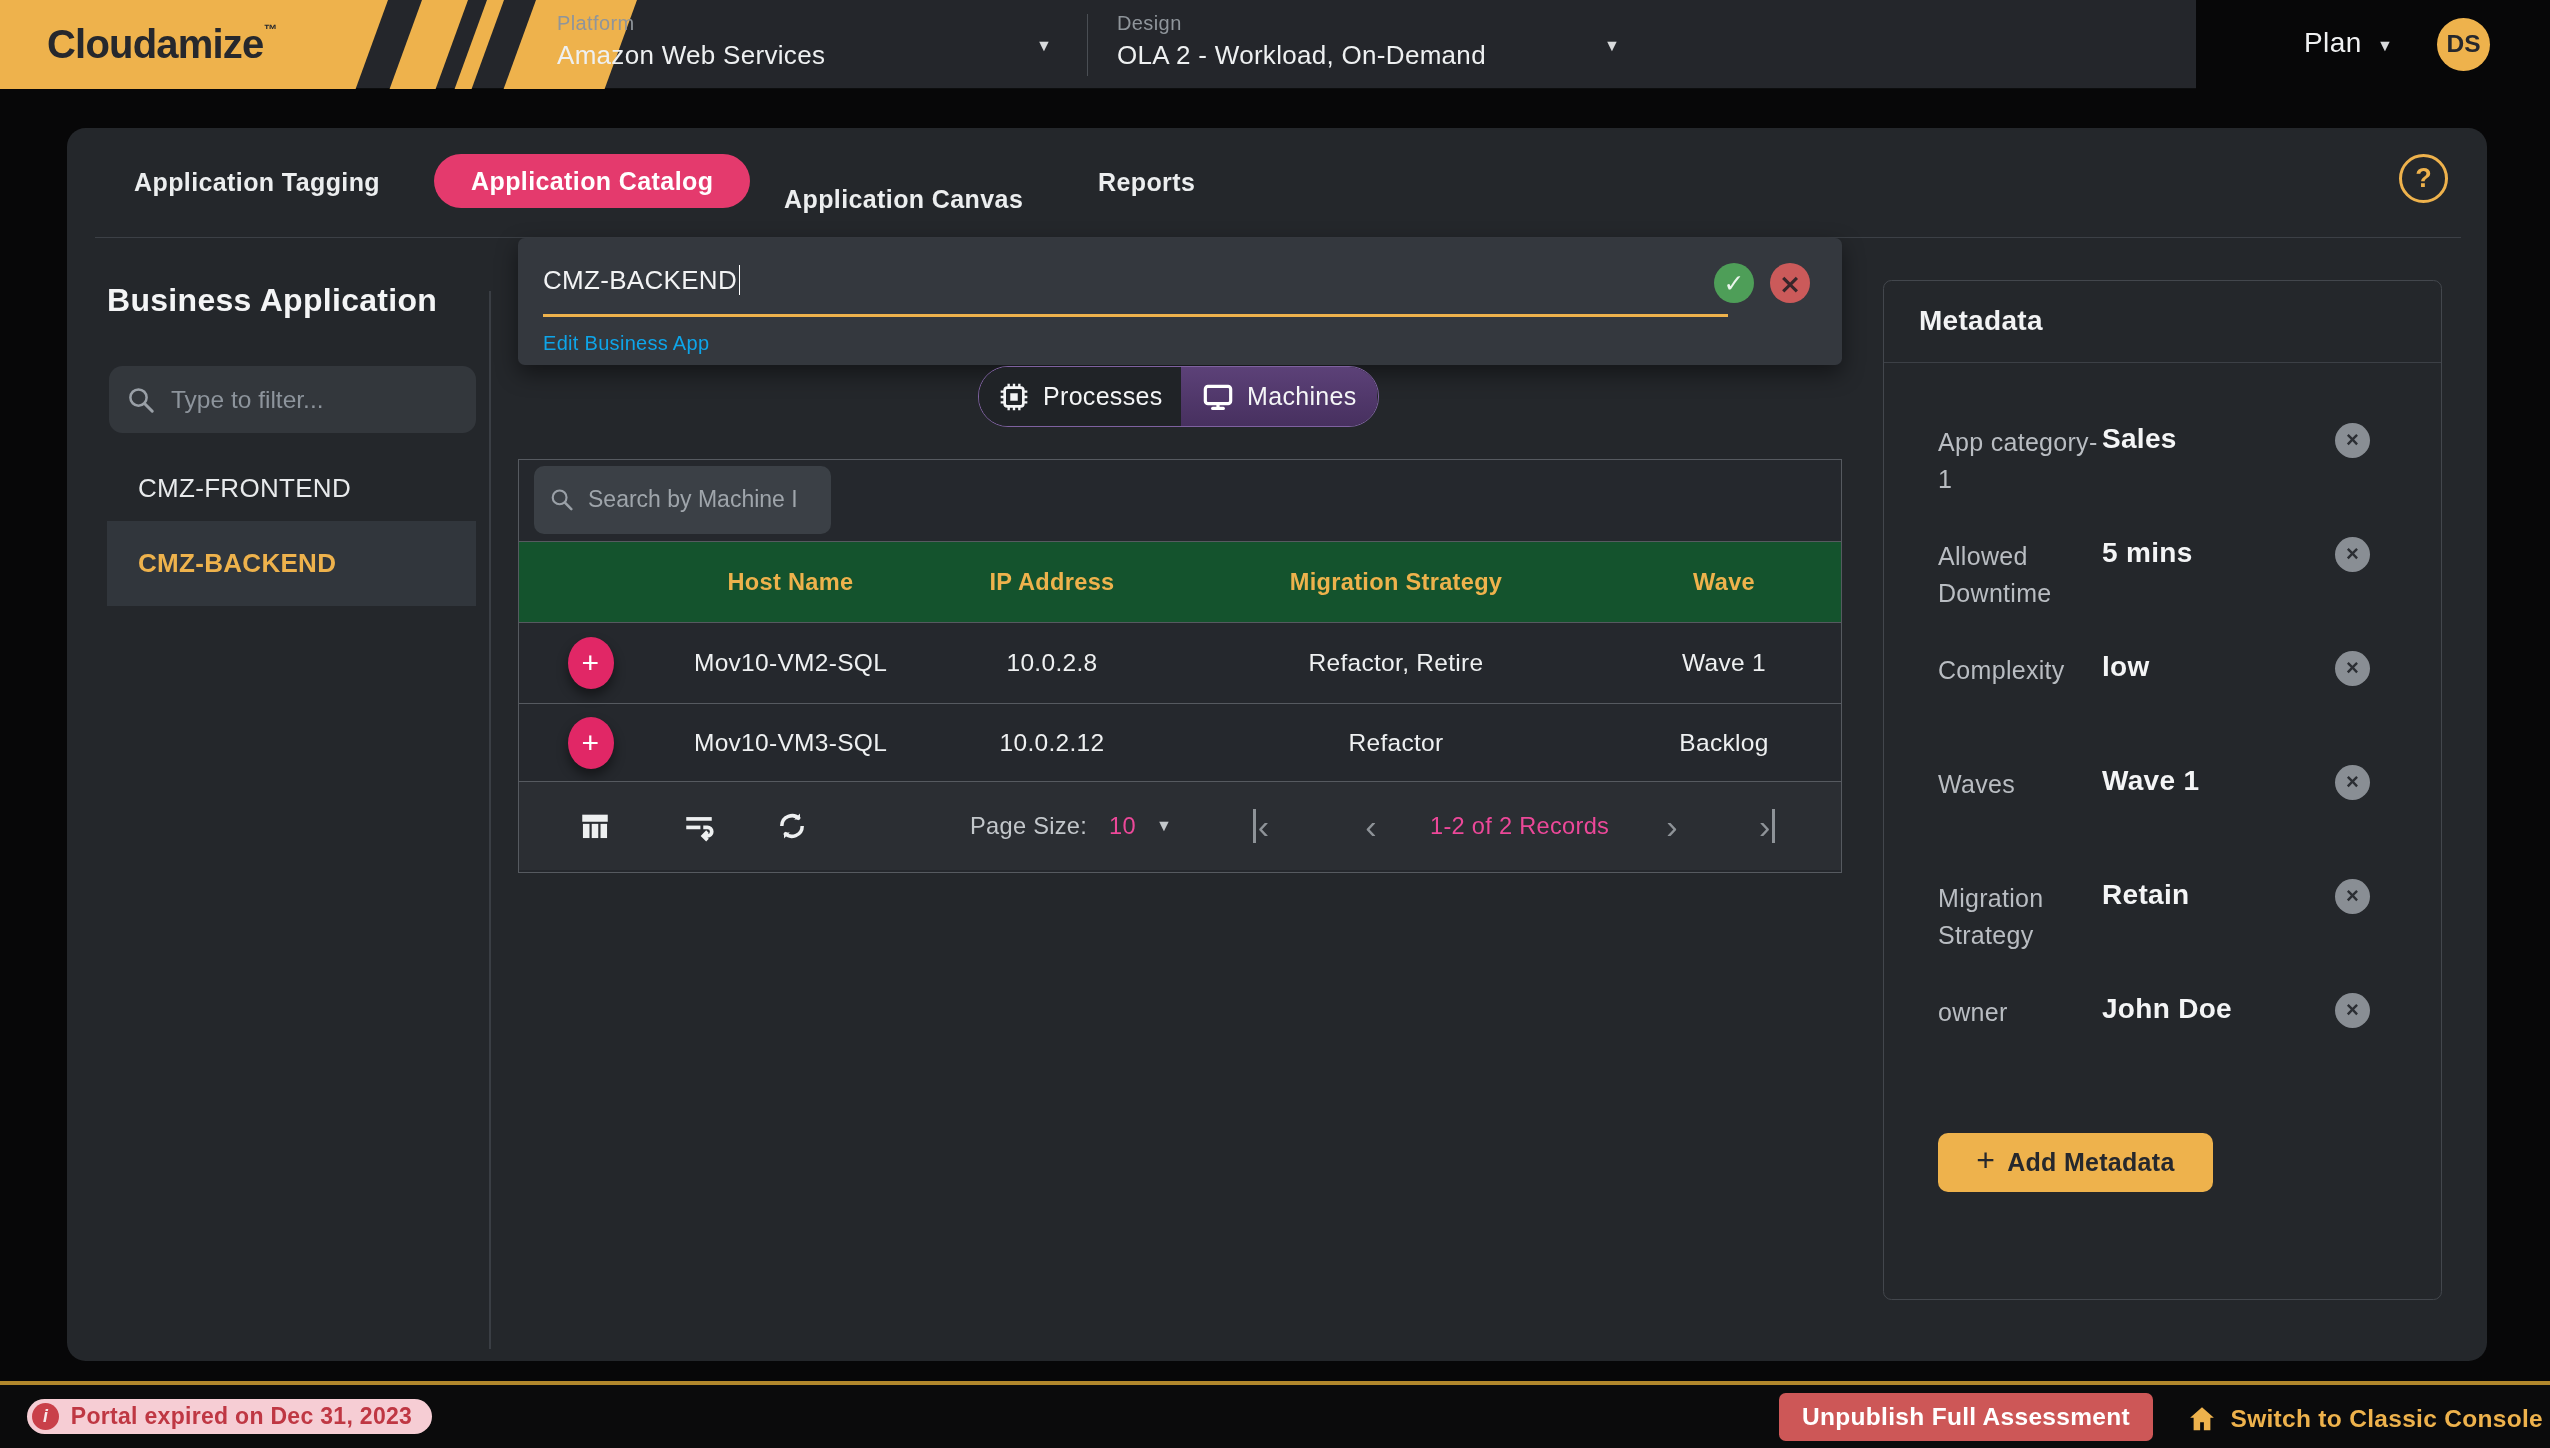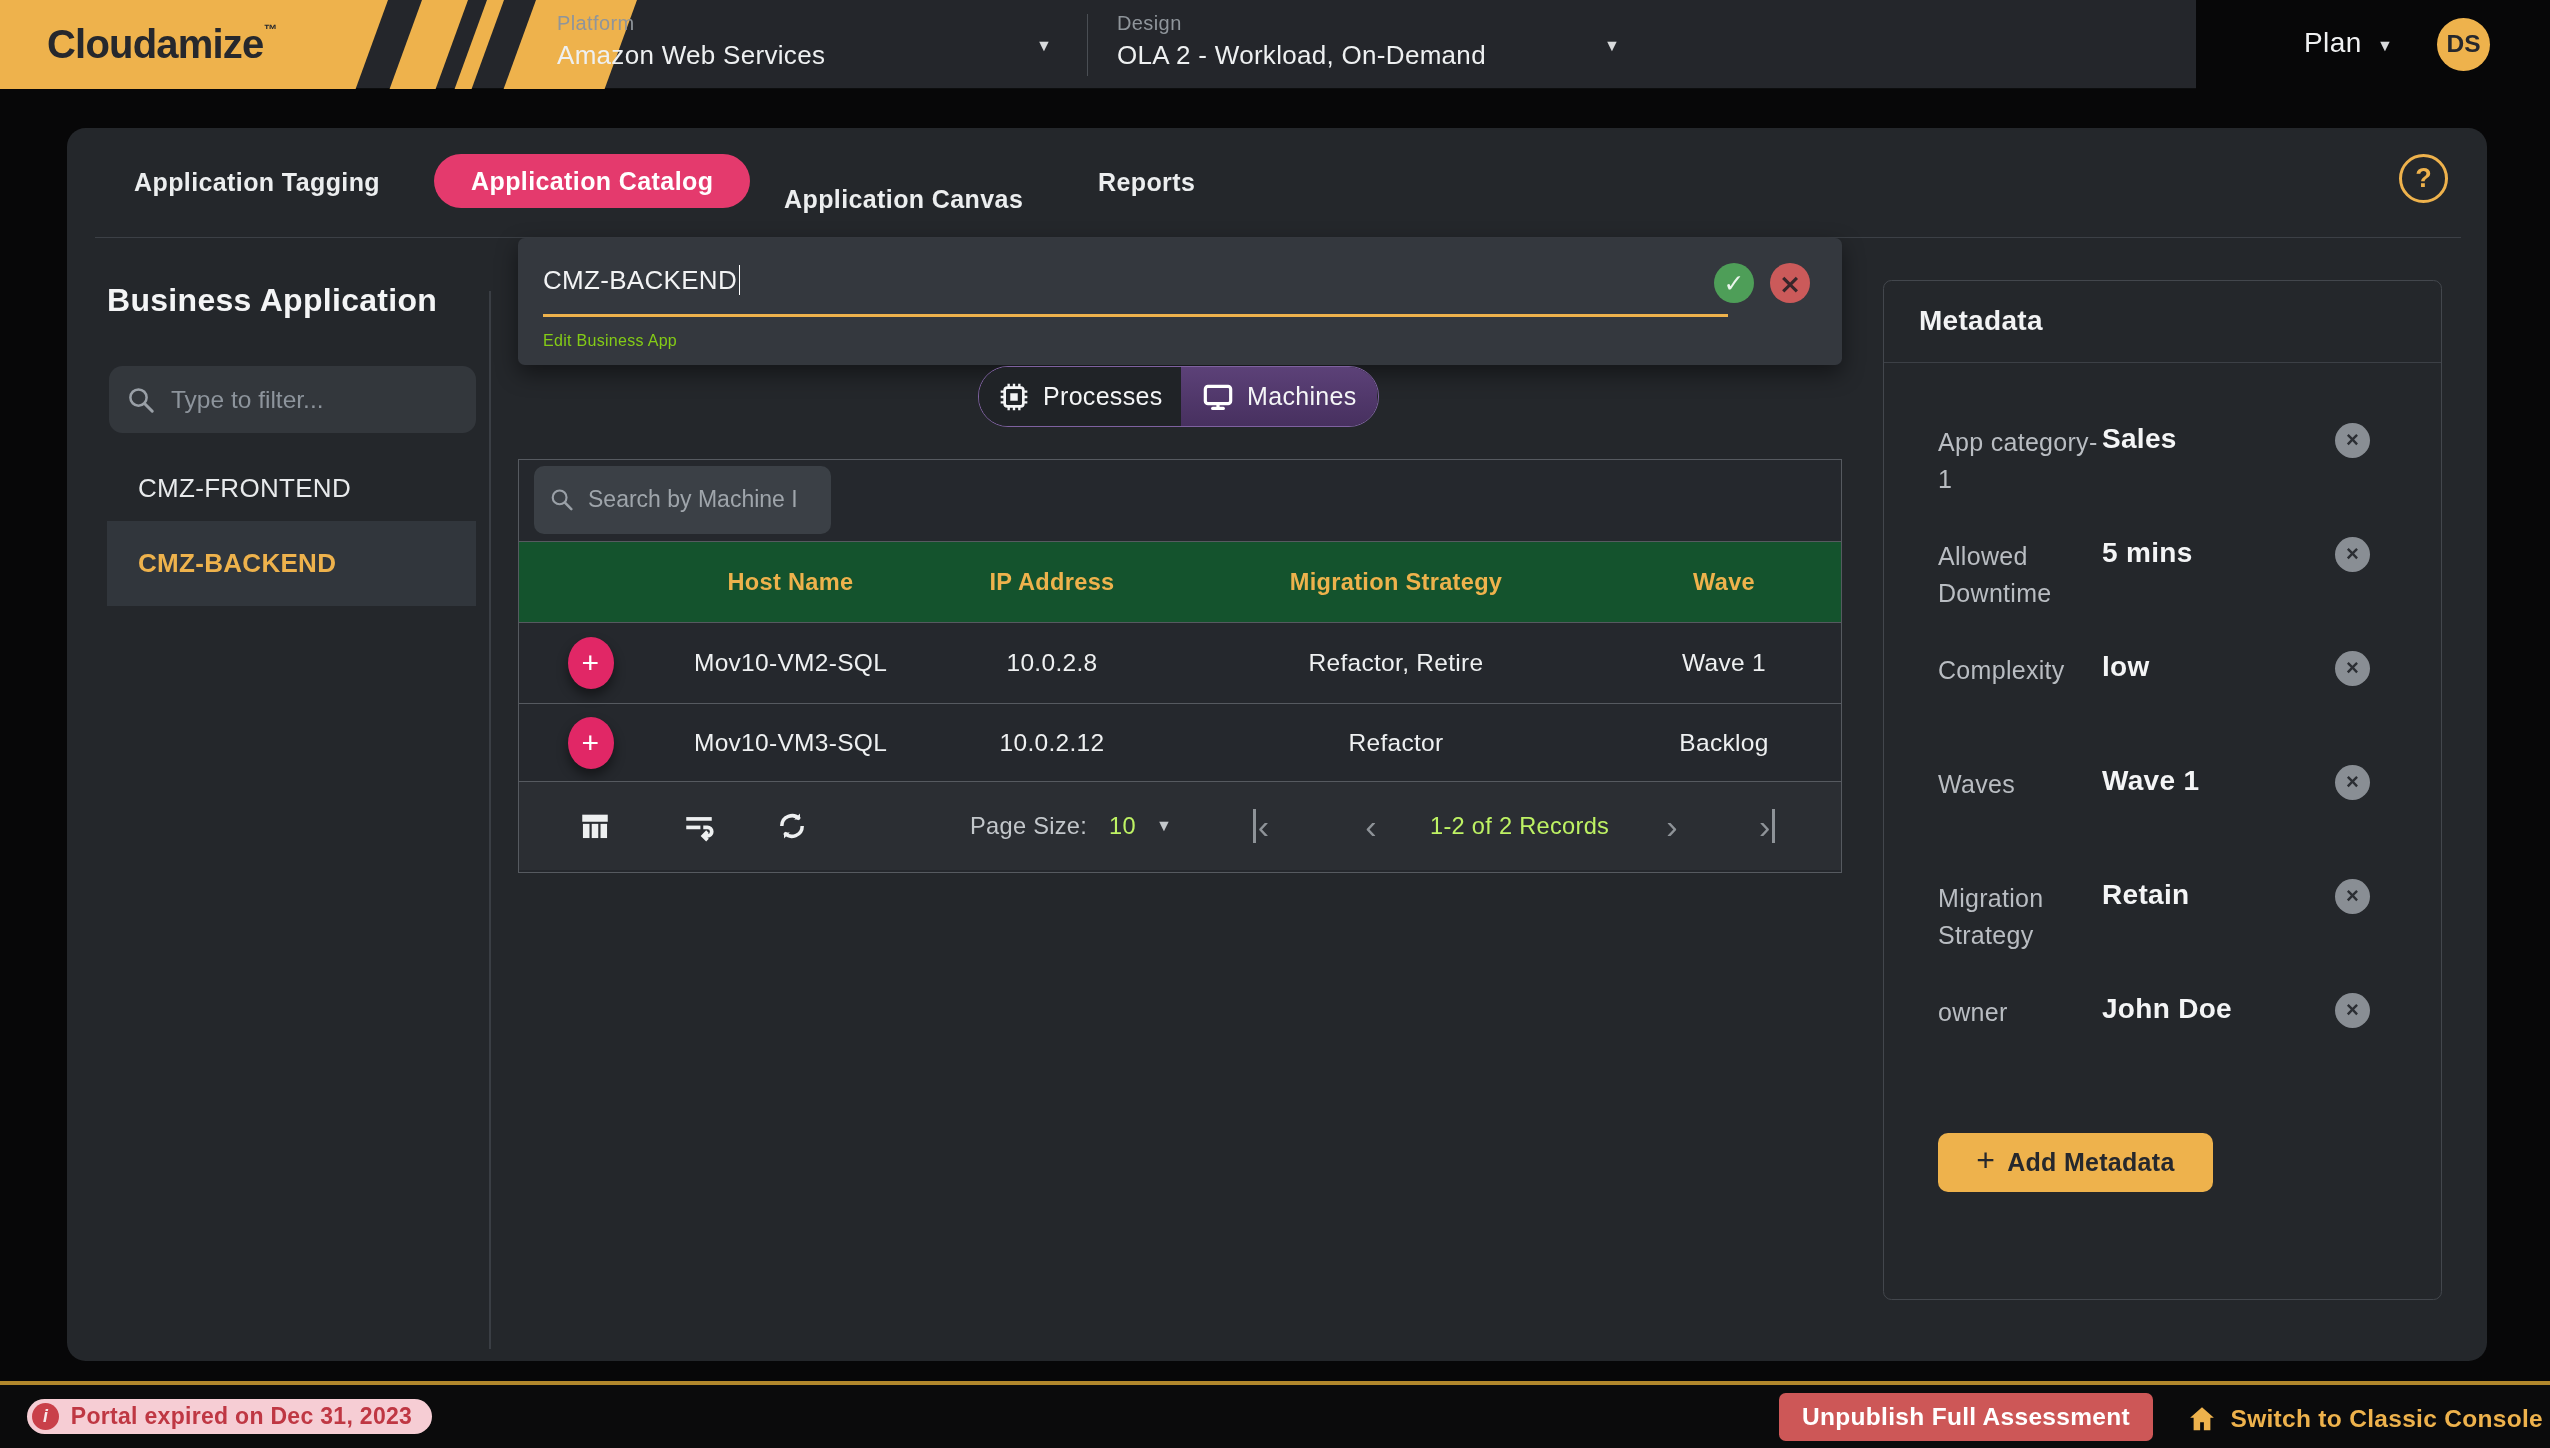--- a/index.html
+++ b/index.html
@@ -49,21 +49,21 @@
     font-size:26px; color:#e8eaec; letter-spacing:0.3px; cursor:pointer; }
   .side-item.sel { height:85px; background:#31363c; color:#eeb24c; font-weight:700; }
   .side-divider { position:absolute; left:422px; top:163px; width:1.7px; height:1058px; background:#3a3e44; }
 
   
   .edit-card { position:absolute; left:451px; top:110px; width:1324px; height:127px; background:#34383e; border-radius:6.7px;
     box-shadow:0 8.4px 22px rgba(0,0,0,.45); }
   .edit-text { position:absolute; left:25px; top:27px; font-size:26px; color:#f2f3f4; letter-spacing:0.3px; }
   .edit-caret { display:inline-block; width:1.7px; height:30px; background:#ffffff; vertical-align:-5.9px; margin-left:1.7px; }
   .edit-underline { position:absolute; left:25px; top:76px; width:1185px; height:3.4px; background:#eeb24c; }
-  .edit-label { position:absolute; left:25px; top:94px; font-size:16px; color:#84cc16; letter-spacing:0.3px; }
+  .edit-label { position:absolute; left:25px; top:94px; font-size:20px; color:#0ea5e9; letter-spacing:0.3px; }
   .confirm-btn { position:absolute; top:25px; width:40px; height:40px; border-radius:50%; display:flex; align-items:center; justify-content:center;
     font-family:"DejaVu Sans",sans-serif; }
   .confirm-yes { left:1196px; background:#4e9e58; color:#eaf5ec; font-size:25px; font-weight:700; }
   .confirm-no { left:1252px; background:#cb5a5a; color:#37262a; font-size:27px; font-weight:700; }
 
   
   .toggle { position:absolute; left:911px; top:238px; width:401px; height:61px; border:1.7px solid #7e61a0; border-radius:30px;
     overflow:hidden; display:flex; }
   .tg-half { display:flex; align-items:center; justify-content:center; gap:13.5px; font-size:25px; color:#f4f5f6; letter-spacing:0.3px; cursor:pointer; }
   .tg-proc { width:202px; background:#202327; }
@@ -81,21 +81,21 @@
   .mt-head { position:absolute; left:0; top:81px; width:100%; height:82px; border-top:1.7px solid #565a60; border-bottom:1.7px solid #565a60; background:#14532d; }
   .mt-head .cell { font-size:23.6px; font-weight:600; color:#eeb24c; text-align:center; letter-spacing:0.3px; }
   .mt-row { position:absolute; left:0; width:100%; height:78px; }
   .mt-row.r2 { border-top:1.7px solid #565a60; }
   .mt-row .cell { font-size:24.5px; color:#eef0f1; text-align:center; letter-spacing:0.3px; }
   .plus-btn { width:46px; height:52px; border-radius:50%; background:#e12766; box-shadow:0 6.7px 11.8px rgba(0,0,0,.45);
     display:flex; align-items:center; justify-content:center; color:#fff; font-size:30px; font-weight:400; margin:0 auto; cursor:pointer; }
   .mt-footer { position:absolute; left:0; top:321px; width:100%; height:89px; border-top:1.7px solid #565a60; background:#2b2e33; }
   .ft-ic { position:absolute; top:50%; transform:translate(-50%,-50%); cursor:pointer; display:flex; }
   .ft-label { position:absolute; top:50%; transform:translateY(-50%); font-size:23.6px; color:#c3c7cb; letter-spacing:0.3px; }
-  .ft-white { color:#bef264; }
+  .ft-white { color:#ec4899; }
   .pg-arrow { position:absolute; top:50%; transform:translate(-50%,-50%); font-size:34px; color:#8e9398; font-weight:400; cursor:pointer; line-height:1; }
   .pg-bar-l { border-left:3.4px solid #8e9398; padding-left:1.7px; }
   .pg-bar-r { border-right:3.4px solid #8e9398; padding-right:1.7px; }
 
   
   .meta { position:absolute; left:1816px; top:152px; width:559px; height:1020px; border:1.7px solid #43474d; border-radius:8.4px; }
   .meta-title { position:absolute; left:35px; top:23.6px; font-size:28px; font-weight:600; color:#f2f3f4; letter-spacing:0.3px; }
   .meta-divider { position:absolute; left:0; top:81px; width:100%; height:0.8px; background:#3c4046; }
   .meta-rows { position:absolute; left:0; top:135px; width:100%; }
   .meta-row { position:relative; height:114px; }

